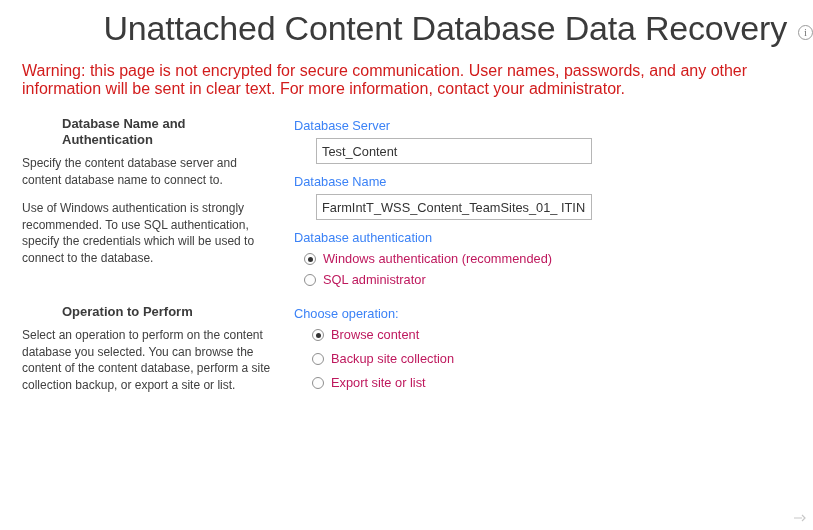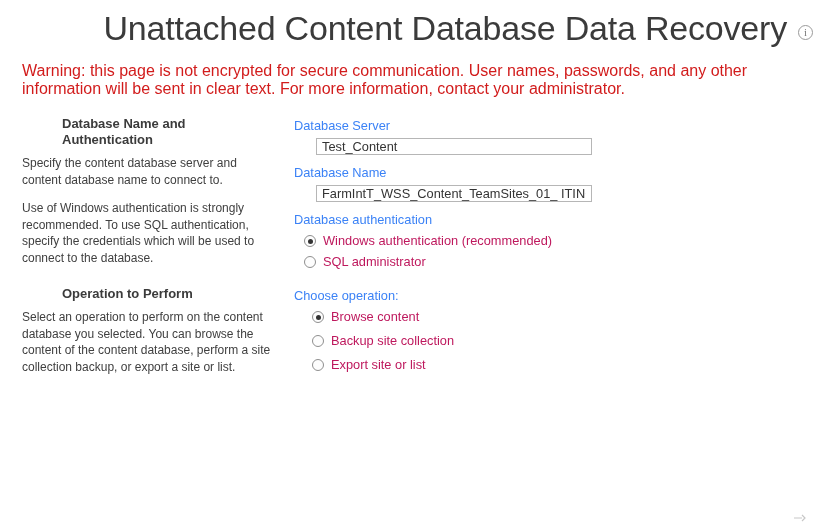--- a/index.html
+++ b/index.html
@@ -99,21 +99,21 @@
     font-size: 12.8px;
     color: #3b82f6;
     line-height: 17px;
     margin-bottom: 4px;
   }
   .field-label.indent { margin-left: 22px; }
 
   .text-input {
     display: block;
     width: 276px;
-    height: 17px;
+    height: 26px;
     margin: 0 0 9px 22px;
     padding: 2px 5px;
     border: 1px solid #b6b6b6;
     background: #ffffff;
     font-family: "Liberation Sans", sans-serif;
     font-size: 12.8px;
     color: #333333;
     border-radius: 0;
     outline: none;
   }

